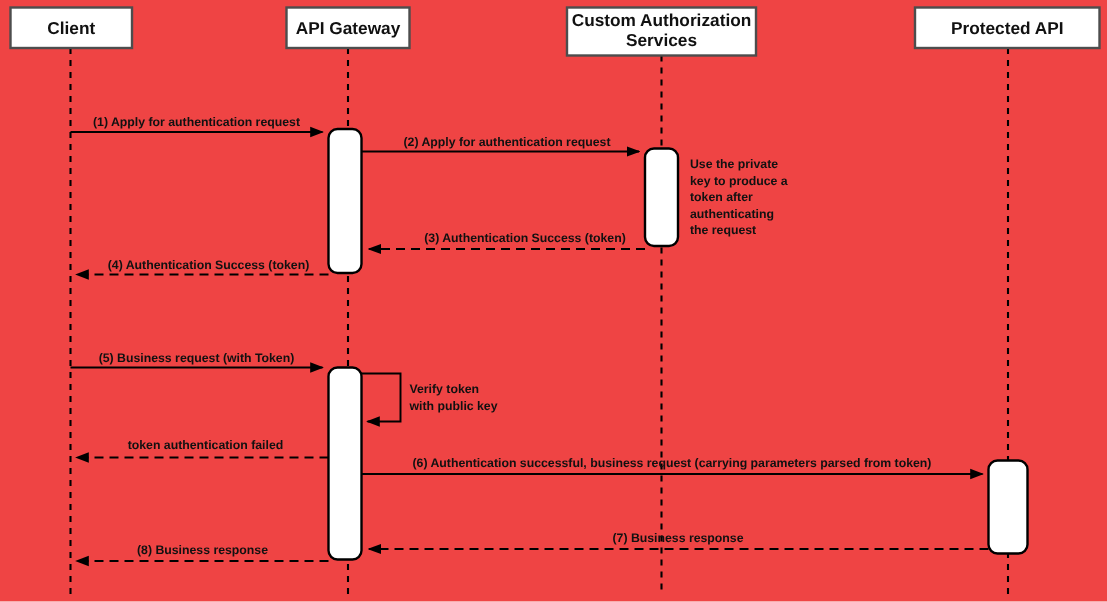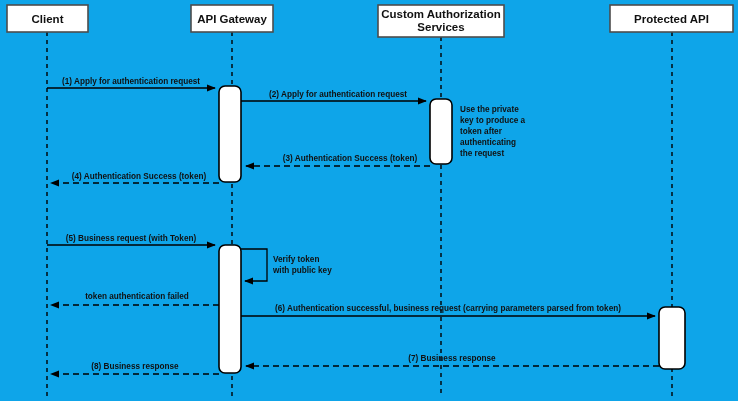--- a/index.html
+++ b/index.html
@@ -10,21 +10,21 @@
   body {
     width: 738px;
     height: 401px;
     font-family: "Liberation Sans", sans-serif;
     overflow: hidden;
   }
   #diagram-root {
     position: relative;
     width: 738px;
     height: 401px;
-    background: #0ea5e9;
+    background: #ef4444;
   }
   svg#seq-svg {
     display: block;
     width: 738px;
     height: 401px;
   }
   .actor-box {
     fill: #ffffff;
     stroke: #4d4d4d;
     stroke-width: 1.6;

